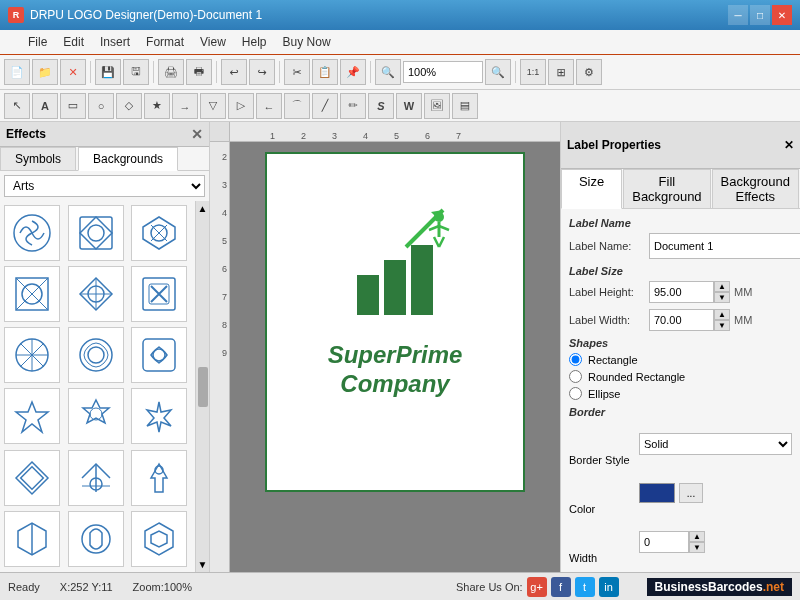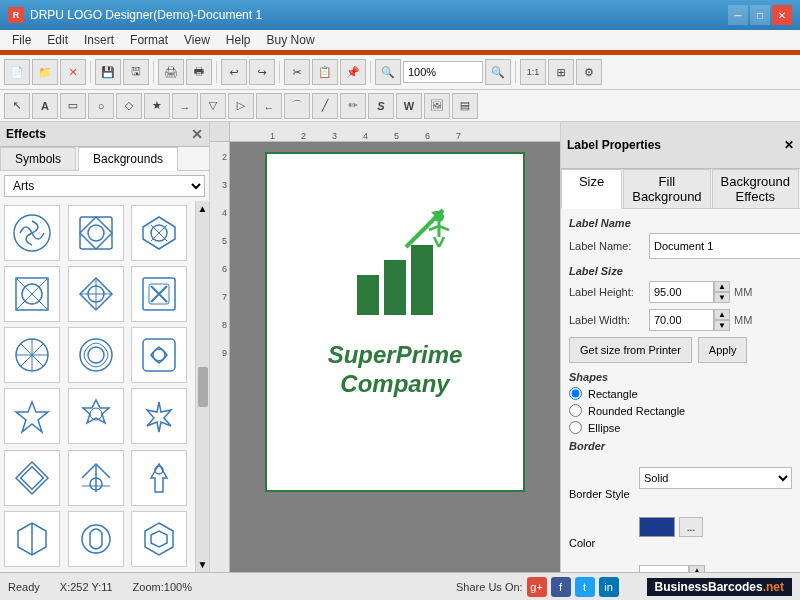--- a/index.html
+++ b/index.html
@@ -7,21 +7,21 @@
 
     
     .title-bar { background: linear-gradient(to bottom, #4a9fd4, #2e7cb8); color: white; height: 30px; display: flex; align-items: center; padding: 0 8px; font-size: 12px; }
     .title-bar .title-icon { width: 16px; height: 16px; background: #e74c3c; border-radius: 2px; margin-right: 6px; font-size: 9px; display: flex; align-items: center; justify-content: center; color: white; font-weight: bold; }
     .title-bar .title-text { flex: 1; }
     .title-bar .win-controls { display: flex; gap: 2px; }
     .title-bar .win-btn { width: 20px; height: 20px; background: rgba(255,255,255,0.2); border: none; color: white; cursor: pointer; display: flex; align-items: center; justify-content: center; font-size: 10px; }
     .title-bar .win-btn.close { background: #e74c3c; }
 
     
-    .menu-bar { background: #f5f5f5; height: 25px; display: flex; align-items: center; padding: 0 4px; border-bottom: 5px solid #c2410c; }
+    .menu-bar { background: #f5f5f5; height: 25px; display: flex; align-items: center; padding: 0 20px; border-bottom: 1px solid #c2410c; }
     .menu-item { padding: 2px 8px; cursor: pointer; font-size: 12px; color: #333; }
 
     
     .toolbar { background: #f5f5f5; height: 35px; display: flex; align-items: center; padding: 0 4px; border-bottom: 1px solid #ccc; gap: 2px; flex-wrap: nowrap; overflow: hidden; }
     .tb-btn { width: 26px; height: 26px; background: #e8e8e8; border: 1px solid #bbb; cursor: pointer; display: flex; align-items: center; justify-content: center; font-size: 11px; color: #444; }
     .tb-sep { width: 1px; height: 22px; background: #ccc; margin: 0 2px; }
     .tb-zoom { width: 80px; height: 22px; border: 1px solid #bbb; background: white; padding: 0 4px; font-size: 11px; }
 
     
     .toolbar2 { background: #f5f5f5; height: 32px; display: flex; align-items: center; padding: 0 4px; border-bottom: 1px solid #ccc; gap: 2px; }
@@ -408,24 +408,20 @@
         <span class="form-label">Label Width:</span>
         <div class="spinner-wrap">
           <input class="spinner-input" type="text" value="70.00" style="">
           <div class="spinner-btns">
             <button class="spin-btn">▲</button>
             <button class="spin-btn">▼</button>
           </div>
           <span class="unit-label">MM</span>
         </div>
       </div>
-      <div class="btn-row">
-        <button class="action-btn">Get size from Printer</button>
-        <button class="action-btn">Apply</button>
-      </div>
 
       <div class="section-title">Shapes</div>
       <div class="radio-row">
         <input type="radio" name="shape" value="Rectangle" checked="" style="">
         <span class="radio-label">Rectangle</span>
       </div>
       <div class="radio-row">
         <input type="radio" name="shape" value="RoundedRectangle" style="">
         <span class="radio-label">Rounded Rectangle</span>
       </div>

